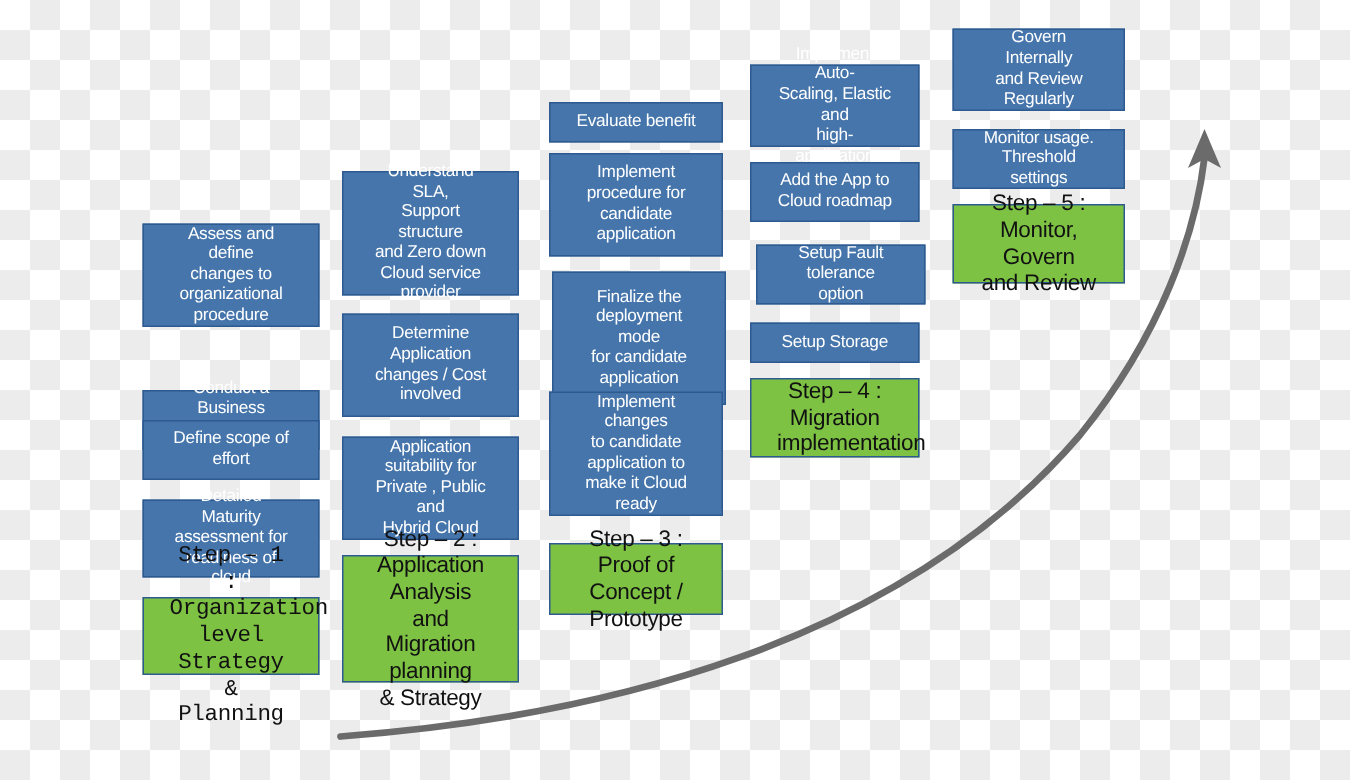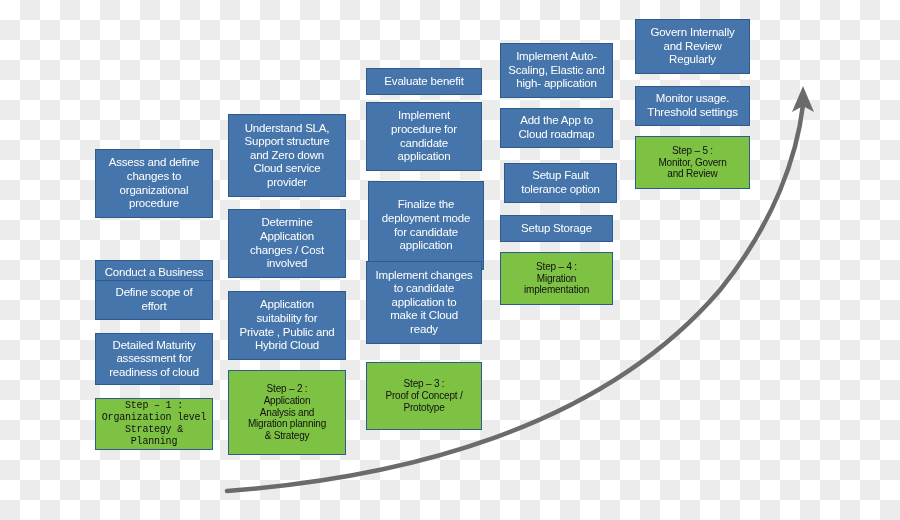--- a/index.html
+++ b/index.html
@@ -34,37 +34,37 @@
   }
   .node {
     position: absolute;
     box-sizing: border-box;
     display: flex;
     align-items: center;
     justify-content: center;
     text-align: center;
     border: 1.5px solid #2e5b8f;
     line-height: 1.18;
-    padding: 2px 4px;
+    padding: 2px 17px;
     letter-spacing: -0.2px;
   }
   .node .node-label {
     display: block;
     width: 100%;
     white-space: pre-line;
   }
   .node.blue {
     background-color: #4575ab;
     color: #ffffff;
     font-size: 11.5px;
   }
   .node.green {
     background-color: #7ec244;
     color: #111111;
-    font-size: 10px;
+    font-size: 15px;
   }
 </style>
 </head>
 <body>
 
 <div id="canvas">
 
   <svg class="arrow-layer" viewBox="0 0 900 520" xmlns="http://www.w3.org/2000/svg">
     <path d="M 227 491 C 400 478, 600 430, 720 290 C 775 222, 797 155, 803 105" fill="none" stroke="#6b6b6b" stroke-width="4.5" stroke-linecap="round"></path>
     <path d="M 803 86 L 814 112 L 803 106 L 792 112 Z" fill="#6b6b6b"></path>
@@ -138,21 +138,21 @@
 for candidate
 application</span>
   </div>
   <div class="node blue" style="left:366px;top:261px;width:116px;height:83px;">
     <span class="node-label">Implement changes
 to candidate
 application to
 make it Cloud
 ready</span>
   </div>
-  <div class="node green" style="left:366px;top:362px;width:116px;height:68px;">
+  <div class="node green" style="left:366px;top:362px;width:116px;height:48px;">
     <span class="node-label">Step – 3 :
 Proof of Concept /
 Prototype</span>
   </div>
 
   <div class="node blue" style="left:500px;top:43px;width:113px;height:55px;">
     <span class="node-label">Implement Auto-
 Scaling, Elastic and
 high- application</span>
   </div>

